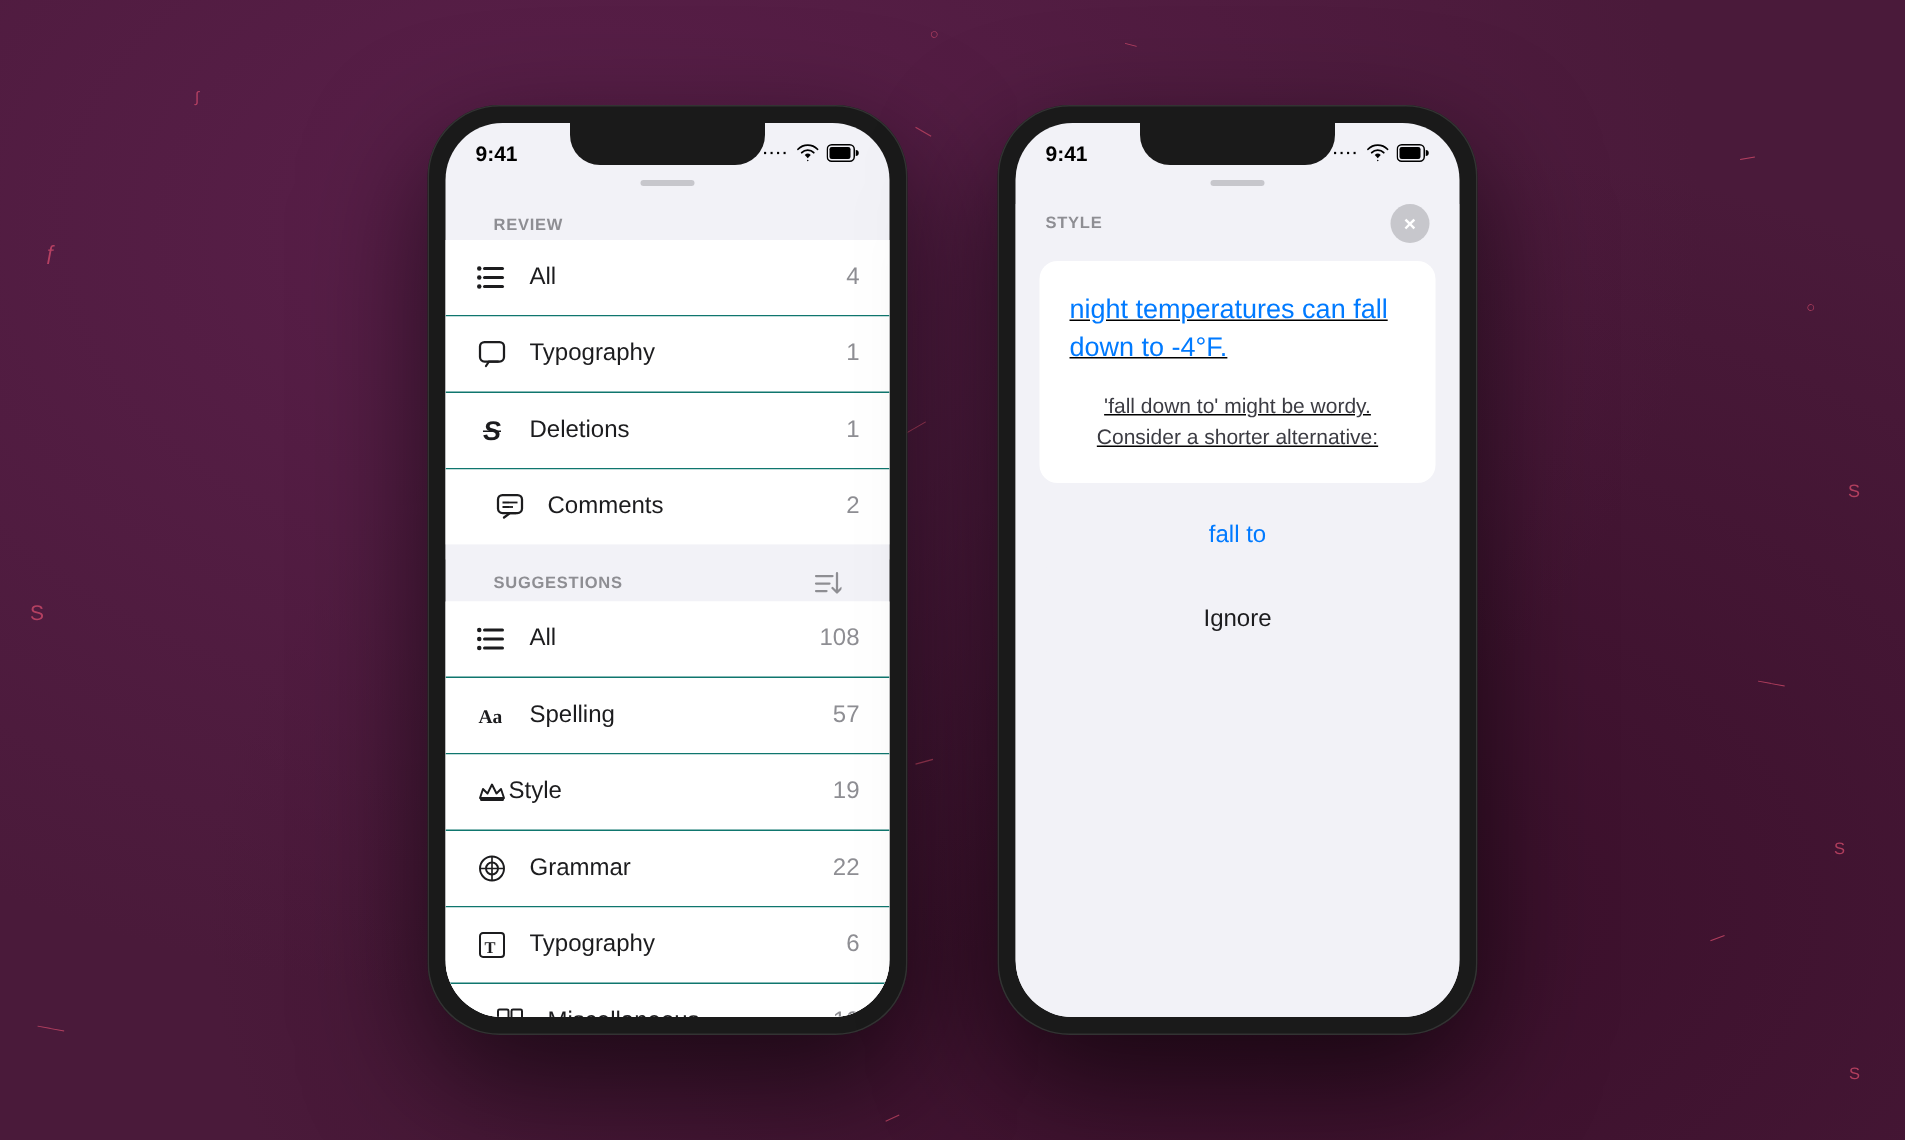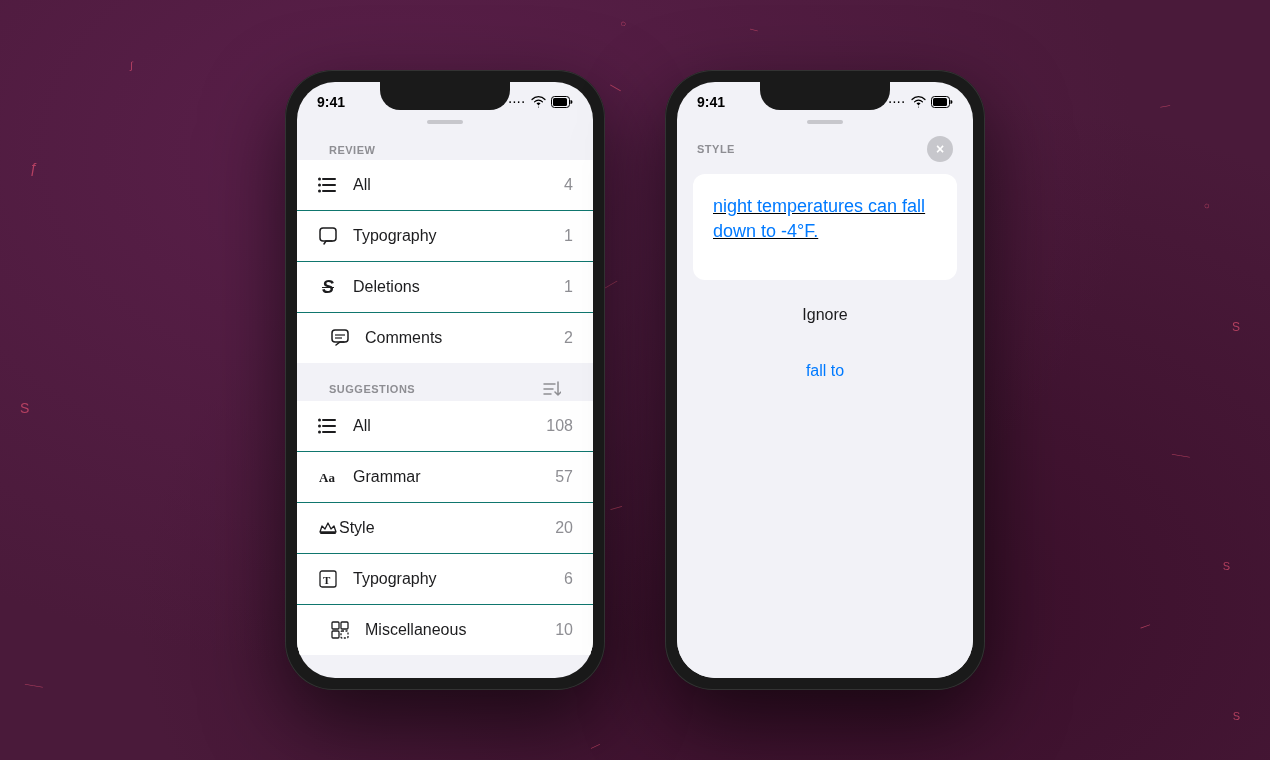--- a/index.html
+++ b/index.html
@@ -400,39 +400,53 @@
         <span class="list-item-count">108</span>
       </div>
 
       <div class="list-item">
         <div class="list-item-left">
           <div class="list-item-icon">
             <svg width="20" height="20" viewBox="0 0 20 20" fill="none">
               <text x="1" y="15" font-size="13" font-weight="600" fill="#1c1c1e" font-family="serif">Aa</text>
             </svg>
           </div>
-          <span class="list-item-label">Grammar</span>
+          <span class="list-item-label">Spelling</span>
         </div>
         <span class="list-item-count">57</span>
       </div>
 
       <div class="list-item" style="display: flex; align-items: center; justify-content: space-between;">
         <div class="list-item-icon">
           <svg width="20" height="20" viewBox="0 0 20 20" fill="none">
 
             <path d="M2 14 L4 8 L7 11 L10 5 L13 11 L16 8 L18 14 Z" stroke="#1c1c1e" stroke-width="1.3" fill="none" stroke-linejoin="round"></path>
             <rect x="2" y="14" width="16" height="2" rx="1" fill="#1c1c1e"></rect>
           </svg>
         </div>
         <div class="list-item-left" style="flex:1; margin-left:0;">
           <span class="list-item-label">Style</span>
         </div>
-        <span class="list-item-count">20</span>
-      </div>
-
+        <span class="list-item-count">19</span>
+      </div>
+
+      <div class="list-item">
+        <div class="list-item-left">
+          <div class="list-item-icon">
+            <svg width="20" height="20" viewBox="0 0 20 20" fill="none">
+              <circle cx="10" cy="10" r="8" stroke="#1c1c1e" stroke-width="1.3" fill="none"></circle>
+              <circle cx="10" cy="10" r="4" stroke="#1c1c1e" stroke-width="1.3" fill="none"></circle>
+              <line x1="10" y1="2" x2="10" y2="18" stroke="#1c1c1e" stroke-width="1.1"></line>
+              <line x1="2" y1="10" x2="18" y2="10" stroke="#1c1c1e" stroke-width="1.1"></line>
+            </svg>
+          </div>
+          <span class="list-item-label">Grammar</span>
+        </div>
+        <span class="list-item-count">22</span>
+      </div>
 
       <div class="list-item">
         <div class="list-item-left">
           <div class="list-item-icon">
             <svg width="20" height="20" viewBox="0 0 20 20" fill="none">
               <rect x="2" y="2" width="16" height="16" rx="2" stroke="#1c1c1e" stroke-width="1.3" fill="none"></rect>
               <text x="5" y="15" font-size="11" font-weight="700" fill="#1c1c1e" font-family="serif">T</text>
             </svg>
           </div>
           <span class="list-item-label">Typography</span>
@@ -487,24 +501,25 @@
     <div class="sheet-handle"></div>
 
     <div class="style-sheet">
       <div class="style-header">
         <span class="style-title">STYLE</span>
         <div class="close-btn">×</div>
       </div>
 
       <div class="style-card">
         <p class="highlighted-text">night temperatures can fall down to -4°F.</p>
+        <p class="suggestion-text">'fall down to' might be wordy. Consider a shorter alternative:</p>
+      </div>
+
+      <div class="action-btn">
+        <span class="action-btn-blue">fall to</span>
       </div>
 
       <div class="action-btn">
         <span class="action-btn-dark">Ignore</span>
       </div>
-
-      <div class="action-btn">
-        <span class="action-btn-blue">fall to</span>
-      </div>
     </div>
   </div>
 </div>
 
 </body></html>

